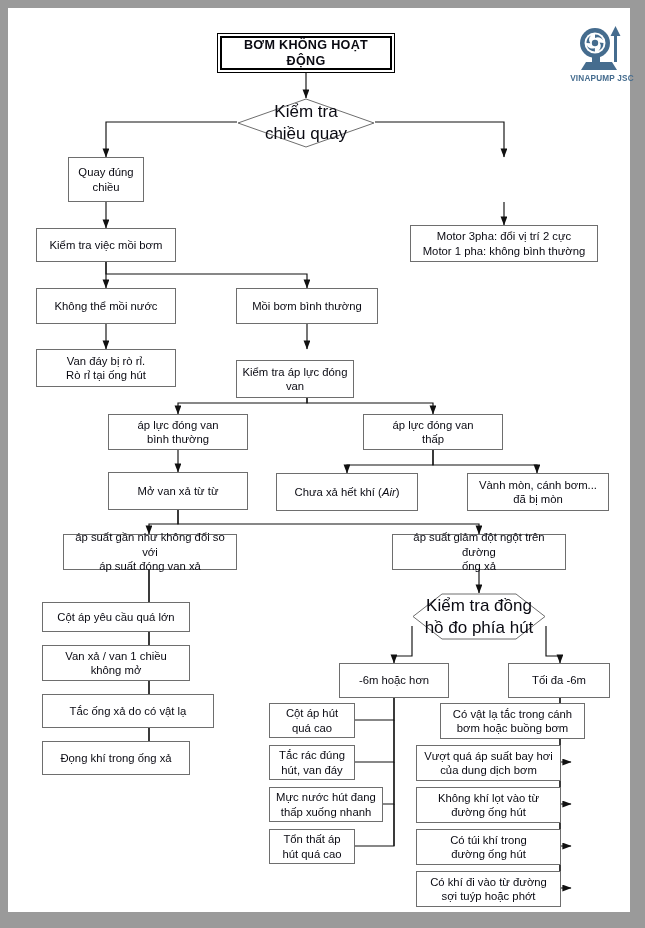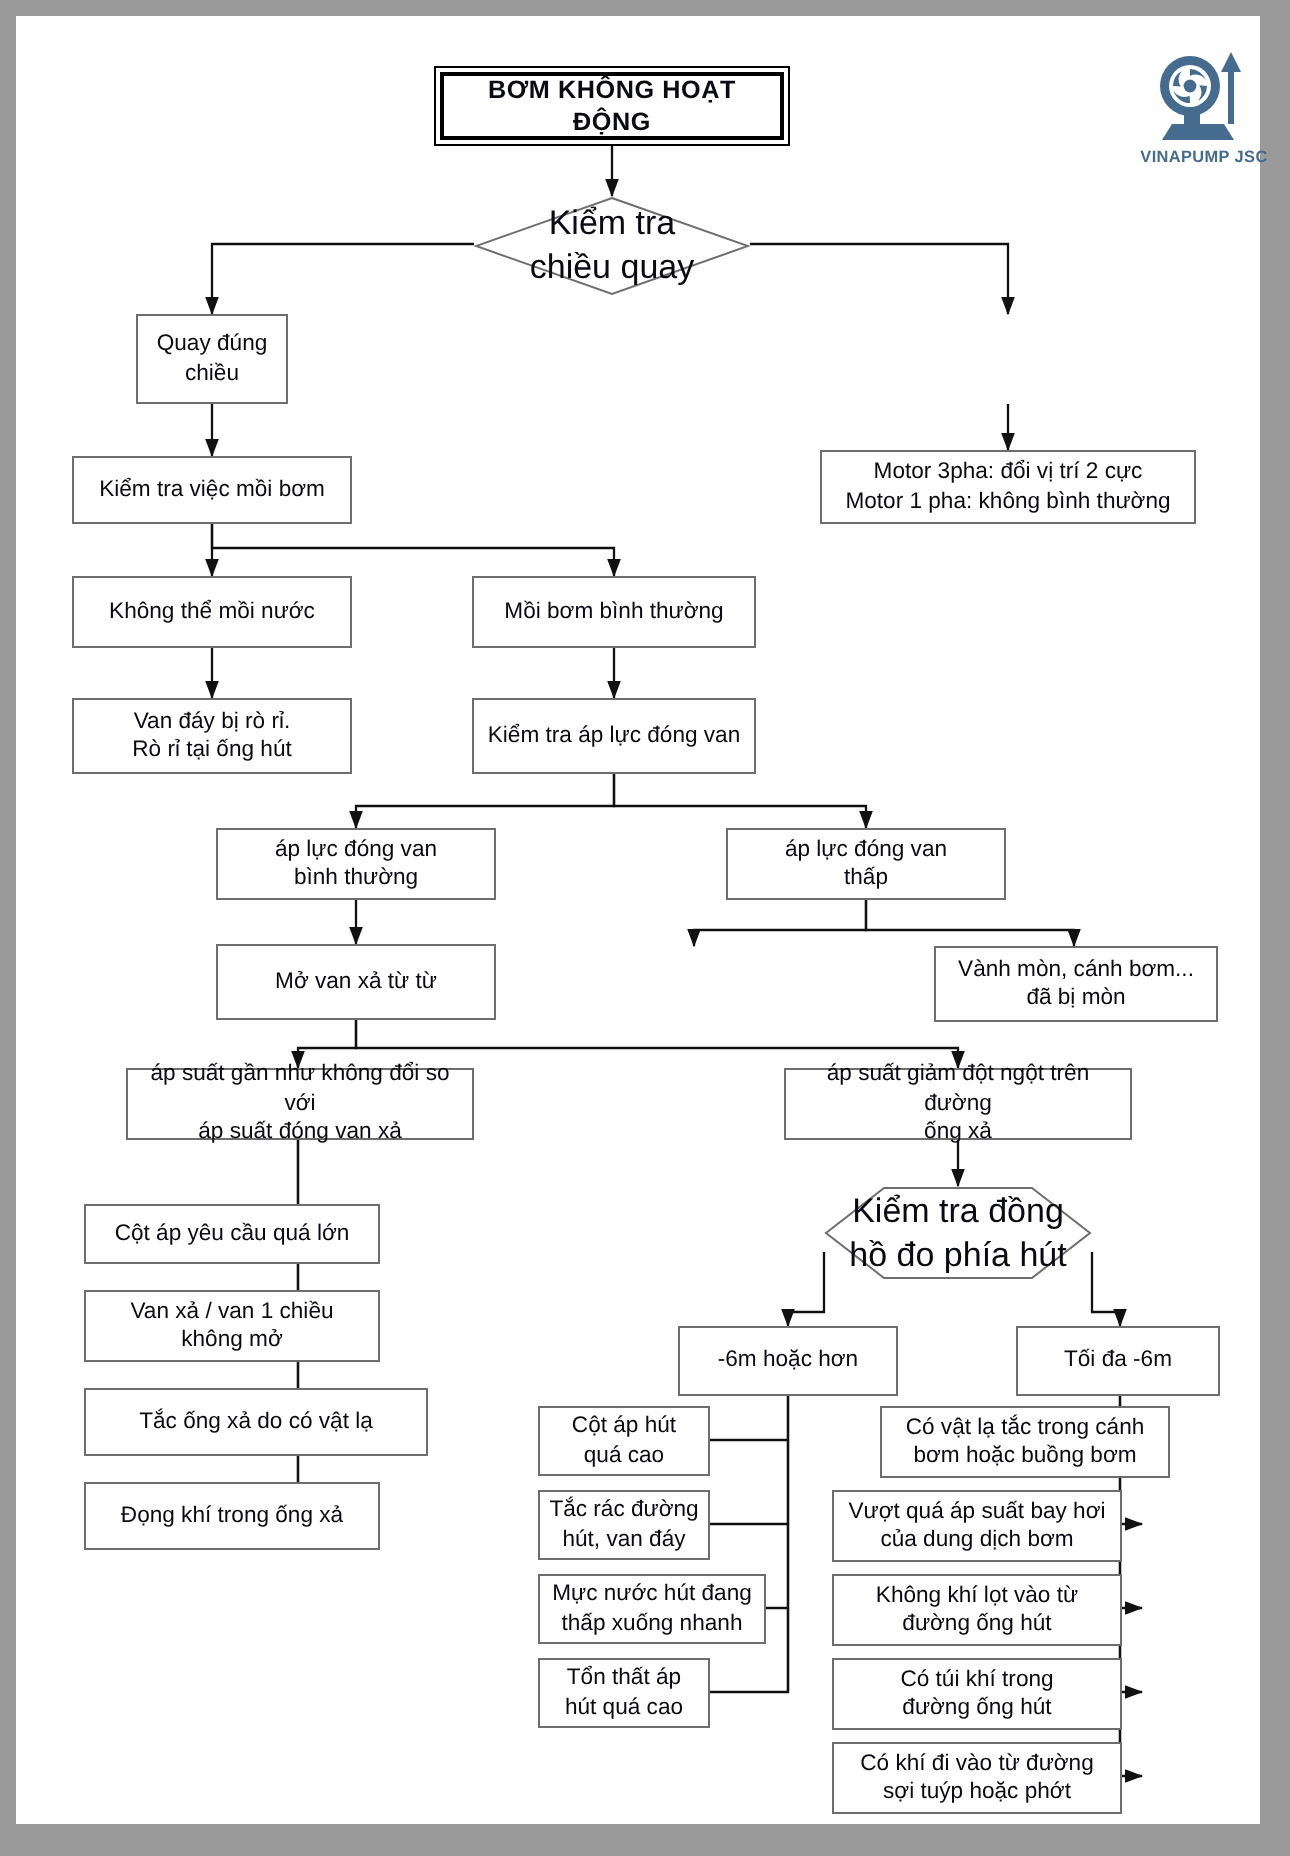--- a/index.html
+++ b/index.html
@@ -145,30 +145,33 @@
 
     <div class="node" style="left:28px;top:220px;width:140px;height:34px;">Kiểm tra việc mồi bơm</div>
 
     <div class="node" style="left:28px;top:280px;width:140px;height:36px;">Không thể mồi nước</div>
 
     <div class="node" style="left:228px;top:280px;width:142px;height:36px;">Mồi bơm bình thường</div>
 
     <div class="node" style="left:28px;top:341px;width:140px;height:38px;">Van đáy bị rò rỉ.
 Rò rỉ tại ống hút</div>
 
-    <div class="node" style="left:228px;top:341px;width:142px;height:38px;">Kiểm tra áp lực đóng van</div>
+    <div class="node" style="left:228px;top:352px;width:118px;height:38px;">Kiểm tra áp lực đóng van</div>
 
     <div class="node" style="left:100px;top:406px;width:140px;height:36px;">áp lực đóng van
 bình thường</div>
 
     <div class="node" style="left:355px;top:406px;width:140px;height:36px;">áp lực đóng van
 thấp</div>
 
     <div class="node" style="left:100px;top:464px;width:140px;height:38px;">Mở van xả từ từ</div>
 
+    <div class="node" style="left:268px;top:465px;width:142px;height:38px;">
+      <span>Chưa xả hết khí</span><span>&nbsp;(</span><span class="it">Air</span><span>)</span>
+    </div>
 
     <div class="node" style="left:459px;top:465px;width:142px;height:38px;">Vành mòn, cánh bơm...
 đã bị mòn</div>
 
     <div class="node" style="left:55px;top:526px;width:174px;height:36px;">áp suất gần như không đổi so với
 áp suất đóng van xả</div>
 
     <div class="node" style="left:384px;top:526px;width:174px;height:36px;">áp suất giảm đột ngột trên đường
 ống xả</div>
 
@@ -187,21 +190,21 @@
     <div class="node" style="left:179px;top:592px;width:0;height:0;border:none;"></div>
 
     <div class="node" style="left:34px;top:594px;width:148px;height:30px;">Cột áp yêu cầu quá lớn</div>
     <div class="node" style="left:34px;top:637px;width:148px;height:36px;">Van xả / van 1 chiều
 không mở</div>
     <div class="node" style="left:34px;top:686px;width:172px;height:34px;">Tắc ống xả do có vật lạ</div>
     <div class="node" style="left:34px;top:733px;width:148px;height:34px;">Đọng khí trong ống xả</div>
 
     <div class="node" style="left:261px;top:695px;width:86px;height:35px;">Cột áp hút
 quá cao</div>
-    <div class="node" style="left:261px;top:737px;width:86px;height:35px;">Tắc rác đường
+    <div class="node" style="left:261px;top:737px;width:86px;height:35px;">Tắc rác đúng
 hút, van đáy</div>
     <div class="node" style="left:261px;top:779px;width:114px;height:35px;">Mực nước hút đang
 thấp xuống nhanh</div>
     <div class="node" style="left:261px;top:821px;width:86px;height:35px;">Tổn thất áp
 hút quá cao</div>
 
     <div class="node" style="left:432px;top:695px;width:145px;height:36px;">Có vật lạ tắc trong cánh
 bơm hoặc buồng bơm</div>
     <div class="node" style="left:408px;top:737px;width:145px;height:36px;">Vượt quá áp suất bay hơi
 của dung dịch bơm</div>

